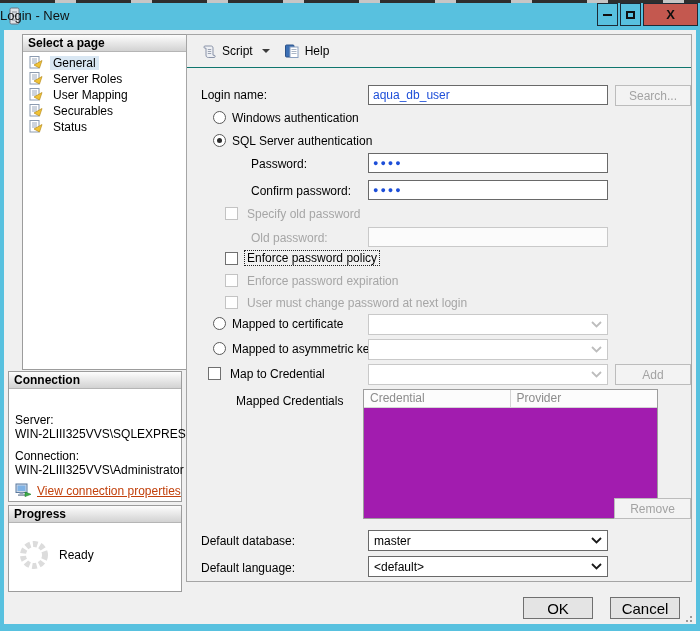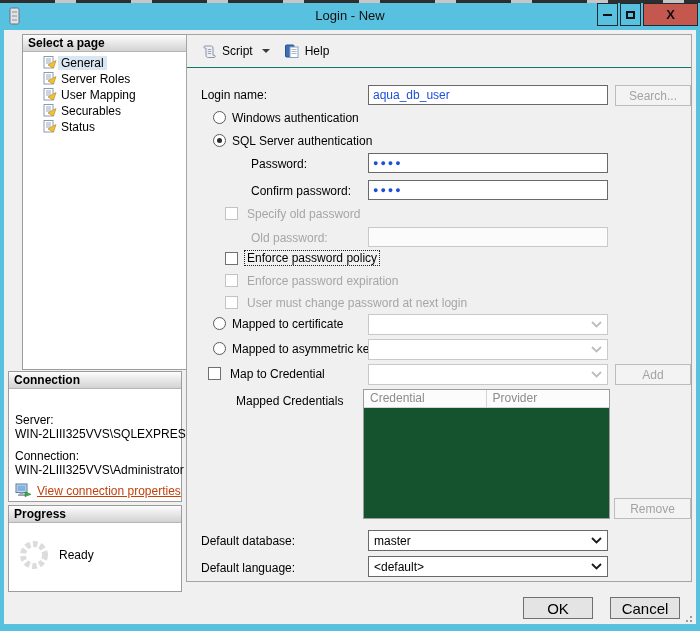--- a/index.html
+++ b/index.html
@@ -6,42 +6,42 @@
   html,body { width:700px; height:631px; font-family:"Liberation Sans", sans-serif; }
   #window { position:relative; width:700px; height:631px; background:#58c1df; overflow:hidden; font-size:12px; color:#000; }
 
   
   .top-strip { position:absolute; left:0; top:0; width:700px; height:3px;
     background:repeating-linear-gradient(90deg,#2e2e2e 0 55px,#c6c6c6 55px 76px); }
 
   
   .titlebar { position:absolute; left:0; top:3px; width:700px; height:27px; }
   .app-icon { position:absolute; left:9px; top:4px; }
-  .title { position:absolute; left:0; top:5px; width:100%; text-align:center; font-size:13px; color:#111; }
+  .title { position:absolute; left:0; top:5px; width:100%; text-align:left; font-size:13px; color:#111; }
   .winbtns { position:absolute; right:2px; top:0; display:flex; gap:2px; }
   .winbtn { height:23px; border:1px solid #1c2b36; display:flex; align-items:center; justify-content:center; }
   .winbtn.min, .winbtn.max { width:21px; background:#58c1df; }
   .winbtn.close { width:55px; background:#c4584f; }
   .glyph-min { width:9px; height:2px; background:#101010; }
   .glyph-max { width:9px; height:8px; border:2px solid #101010; background:transparent; }
   .glyph-close { font-weight:bold; font-size:13px; color:#101010; line-height:1; }
 
   
   .content { position:absolute; left:4px; top:30px; width:692px; height:594px; background:#f0f0f0; }
 
   
   .panel { position:absolute; left:4px; width:174px; background:#fff; border:1px solid #9c9c9c; }
   .panel-header { height:17px; background:linear-gradient(#fdfdfd,#d2d2d2); border-bottom:1px solid #b5b5b5;
     font-weight:bold; font-size:12px; padding:1px 0 0 5px; color:#000; }
   .panel.select-page { top:4px; height:336px;margin-left:14px; }
   .panel.connection  { top:341px; height:131px; }
   .panel.progress    { top:475px; height:87px; }
 
   .page-list { padding-top:3px; }
-  .page-item { display:flex; align-items:center; gap:1px; height:15px; padding-left:20px; margin-bottom:1px; cursor:default; }
+  .page-item { display:flex; align-items:center; gap:7px; height:15px; padding-left:6px; margin-bottom:1px; cursor:default; }
   .page-item .txt { padding:0 3px; }
   .page-item.selected .txt { background:#d9e7f3; }
 
   .conn-body { position:relative; font-size:12px; }
   .conn-line { position:absolute; left:6px; white-space:nowrap; }
   .link-row { position:absolute; left:6px; display:flex; align-items:center; gap:5px; }
   .link { color:#c2410c; text-decoration:underline; cursor:pointer; white-space:nowrap; }
 
   .progress-body { position:relative; }
   .spinner { position:absolute; left:9px; top:16px; }
@@ -72,21 +72,21 @@
   .radio.sel::after { content:""; position:absolute; left:3px; top:3px; width:5px; height:5px; border-radius:50%; background:#2b2b2b; }
 
   .focus-rect { outline:1px dotted #222; padding:0 2px; }
 
   .combo { position:absolute; left:181px; width:240px; height:21px; background:#fff; border:1px solid #696969;
     display:flex; align-items:center; justify-content:space-between; padding:0 5px 0 5px; font-size:12px; }
   .combo.off { border-color:#c9c9c9; }
   .combo .chev { color:#1a1a1a; display:flex; align-items:center; }
   .combo.off .chev { color:#bdbdbd; }
 
-  .cred-table { position:absolute; left:176px; top:354px; width:247px; height:130px; background:#14532d; border:1px solid #9d9d9d; }
+  .cred-table { position:absolute; left:176px; top:354px; width:295px; height:130px; background:#a21caf; border:1px solid #9d9d9d; }
   .thead { display:flex; height:18px; }
   .th { width:50%; background:#fcfcfc; color:#8c8c8c; font-size:12px; padding:1px 0 0 6px;
     border-right:1px solid #d4d4d4; border-bottom:1px solid #d4d4d4; white-space:nowrap; overflow:hidden; }
   .th:last-child { border-right:none; }
 
   .footer-btn { position:absolute; width:70px; height:22px; background:#e4e4e4; border:1px solid #707070;
     font-size:15px; display:flex; align-items:center; justify-content:center; }
   .grip { position:absolute; right:4px; bottom:2px; width:12px; height:12px; }
   .grip i { position:absolute; width:2px; height:2px; background:#9a9a9a; }
 </style>

